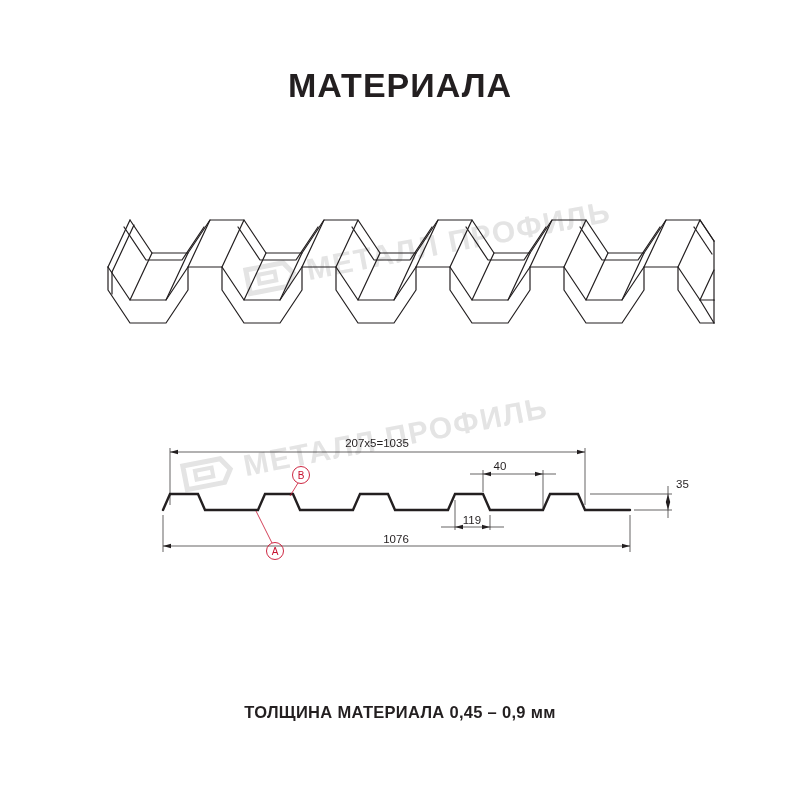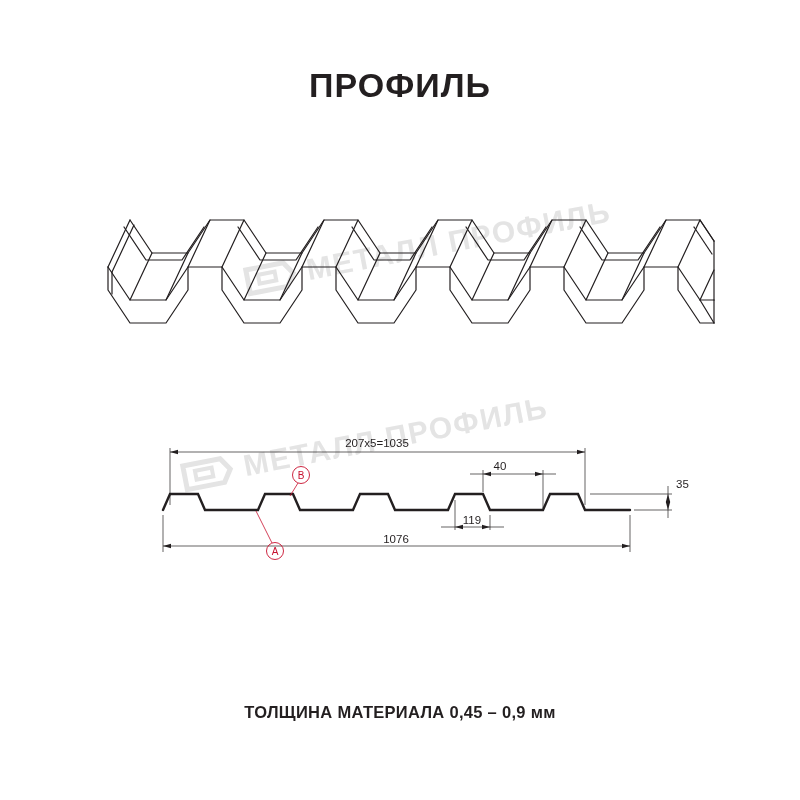--- a/index.html
+++ b/index.html
@@ -73,21 +73,21 @@
     font-size: 10px;
     fill: #c8102e;
     font-weight: normal;
   }
 </style>
 </head>
 <body>
 
 <div class="page">
 
-  <div class="title">ПРОФИЛЬ</div>
+  <div class="title">МАТЕРИАЛА</div>
   <div class="footer-note">ТОЛЩИНА МАТЕРИАЛА 0,45 – 0,9 мм</div>
 
   <svg viewBox="0 0 800 800">
 
     <g transform="translate(248,292) rotate(-11)">
       <g>
         <path d="M2,-22 L40,-22 L48,-10 L40,2 L2,2 Z" fill="none" stroke="#e4e4e4" stroke-width="5"></path>
         <rect x="13" y="-15" width="17" height="9" fill="none" stroke="#e4e4e4" stroke-width="4"></rect>
       </g>
       <text class="wm-text" x="62" y="0">МЕТАЛЛ ПРОФИЛЬ</text>

